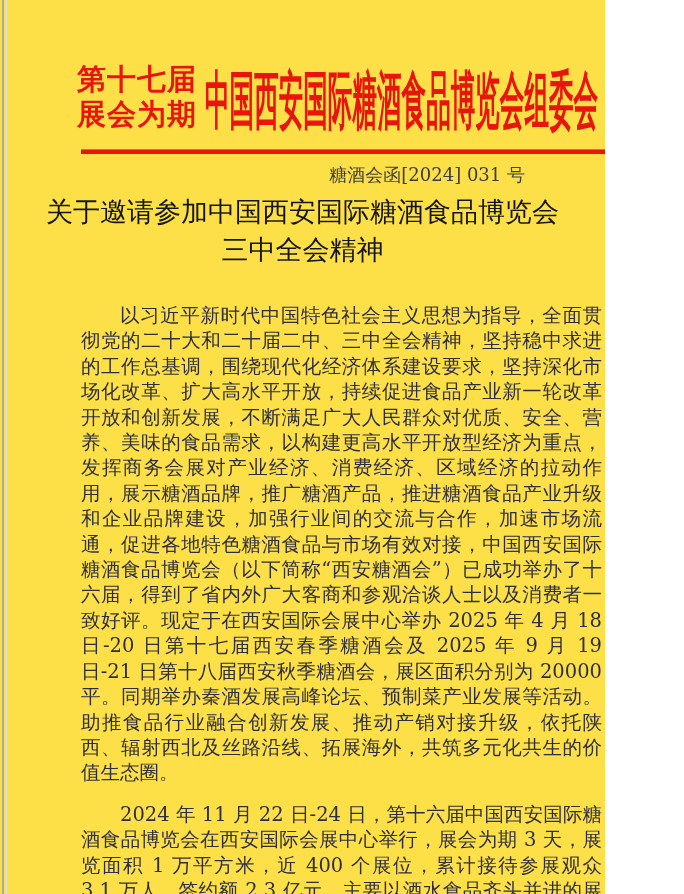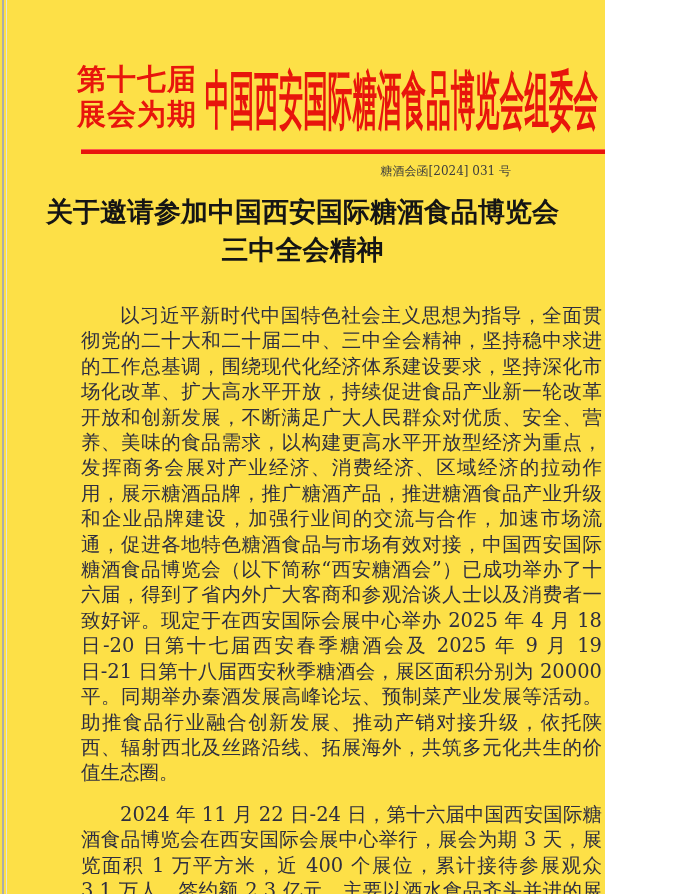--- a/index.html
+++ b/index.html
@@ -32,28 +32,28 @@
     transform:scaleX(0.39);
     transform-origin:0 0;
   }
   .red-divider {
     position:absolute; left:81px; top:149px;
     width:527px; height:4px;
     background:#e8150c;
     border-top:1px solid #ff5a4d;
   }
   .doc-number {
-    position:absolute; right:94px; top:163px;
-    font-size:12px; color:#3d3d3d;
+    position:absolute; right:80px; top:163px;
+    font-size:18px; color:#3d3d3d;
     white-space:nowrap;
   }
   .doc-title {
     position:absolute; left:0; right:0; top:193px;
     text-align:center;
-    color:#151515; font-weight:bold;
+    color:#151515; font-weight:normal;
     font-size:27px; line-height:38px;
   }
   .body-block {
     position:absolute; left:65px; top:287px; width:553px;
     color:#2e2e40;
     font-size:19.5px; line-height:25.4px;
     text-align:justify;
     text-justify:inter-character;
   }
   .body-block p { margin:16px; text-indent:2em; }

